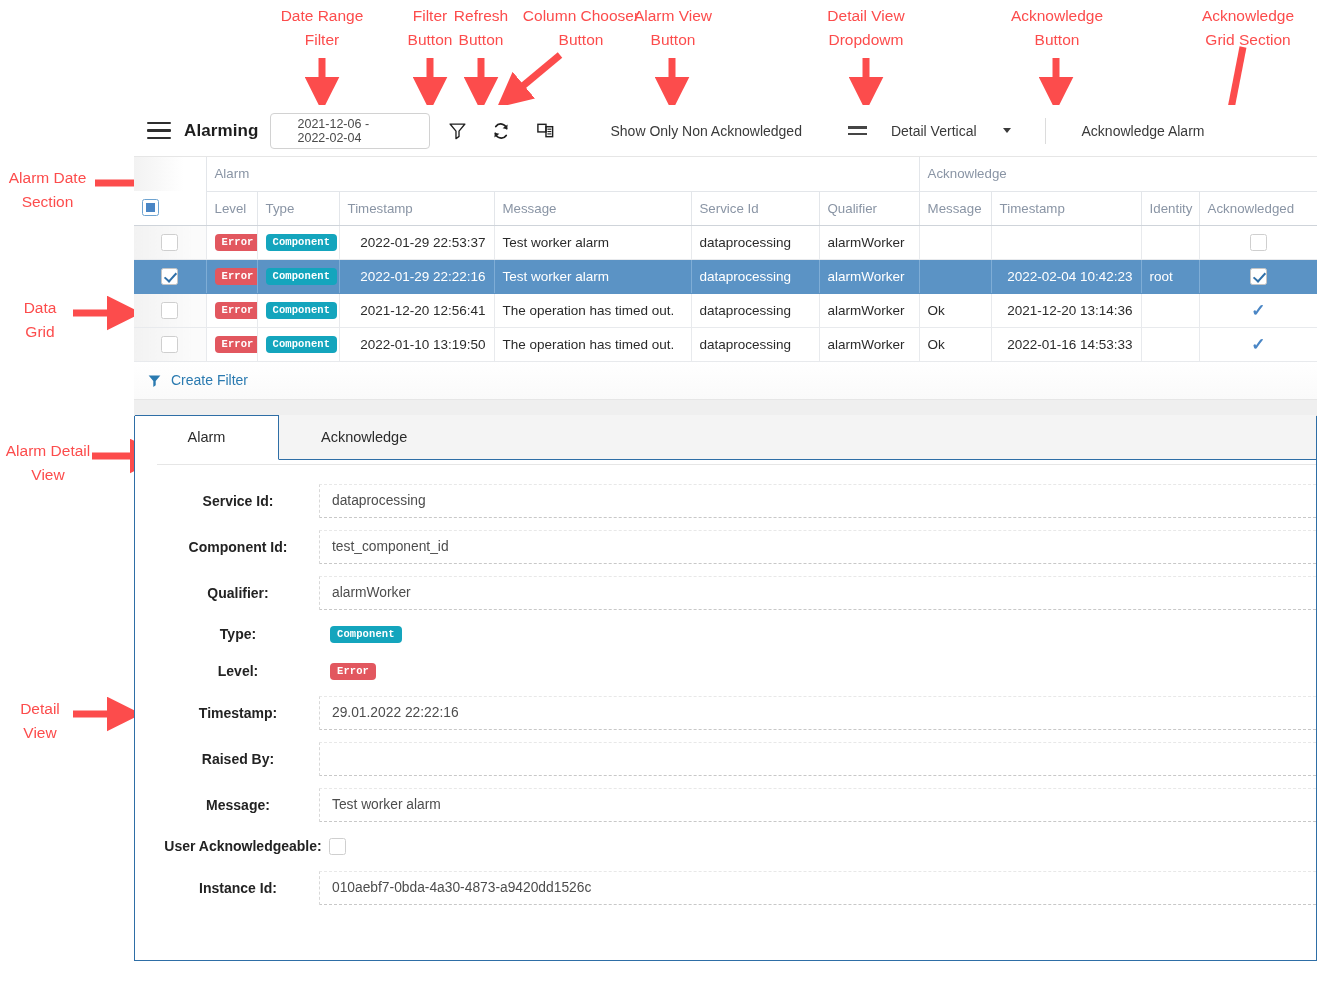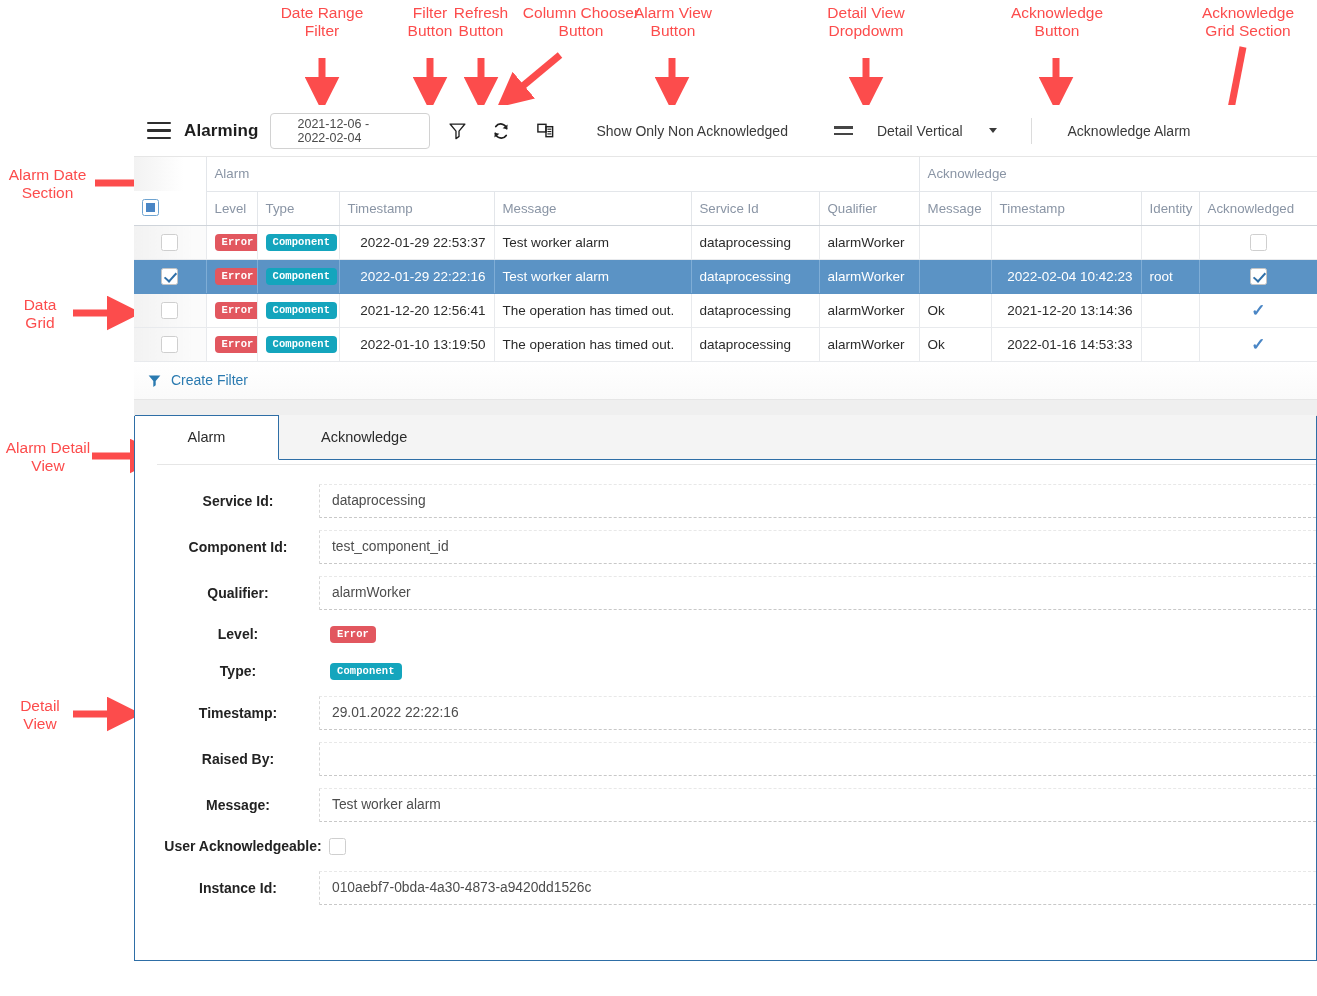--- a/index.html
+++ b/index.html
@@ -14,21 +14,21 @@
     height: 996px;
     overflow: hidden;
     background: #fff;
   }
 
   
   .anno {
     position: absolute;
     color: #fc4c4c;
     font-size: 15.5px;
-    line-height: 18px;
+    line-height: 24px;
     text-align: center;
     white-space: pre-line;
     font-family: "Liberation Sans", sans-serif;
   }
   .anno-svg { position: absolute; left: 0; top: 0; width: 1317px; height: 996px; pointer-events: none; }
 
   
   .app {
     position: absolute;
     left: 134px; top: 105px;
@@ -77,21 +77,21 @@
   .tbtn {
     width: 34px; height: 34px;
     margin-left: 10px;
     display: flex; align-items: center; justify-content: center;
     cursor: pointer;
     background: transparent;
     border: none;
   }
   .tbtn:first-of-type { margin-left: 22px; }
   .toolbar-label {
-    margin-left: 34px;
+    margin-left: 48px;
     font-size: 14px;
     color: #3a3a3a;
     cursor: pointer;
   }
   .detail-dd {
     margin-left: 46px;
     display: flex; align-items: center; gap: 24px;
     font-size: 14px; color: #3a3a3a;
     cursor: pointer;
   }
@@ -544,30 +544,30 @@
           <div class="flabel">Component Id:</div>
           <div class="fvalue">test_component_id</div>
         </div>
 
         <div class="frow">
           <div class="flabel">Qualifier:</div>
           <div class="fvalue">alarmWorker</div>
         </div>
 
         <div class="frow tight">
+          <div class="flabel">Type:</div>
+          <div class="fvalue bare">
+            <span class="badge component">Component</span>
+          </div>
+        </div>
+
+        <div class="frow tight">
           <div class="flabel">Level:</div>
           <div class="fvalue bare">
             <span class="badge error">Error</span>
-          </div>
-        </div>
-
-        <div class="frow tight">
-          <div class="flabel">Type:</div>
-          <div class="fvalue bare">
-            <span class="badge component">Component</span>
           </div>
         </div>
 
         <div class="frow">
           <div class="flabel">Timestamp:</div>
           <div class="fvalue">29.01.2022 22:22:16</div>
         </div>
 
         <div class="frow">
           <div class="flabel">Raised By:</div>

